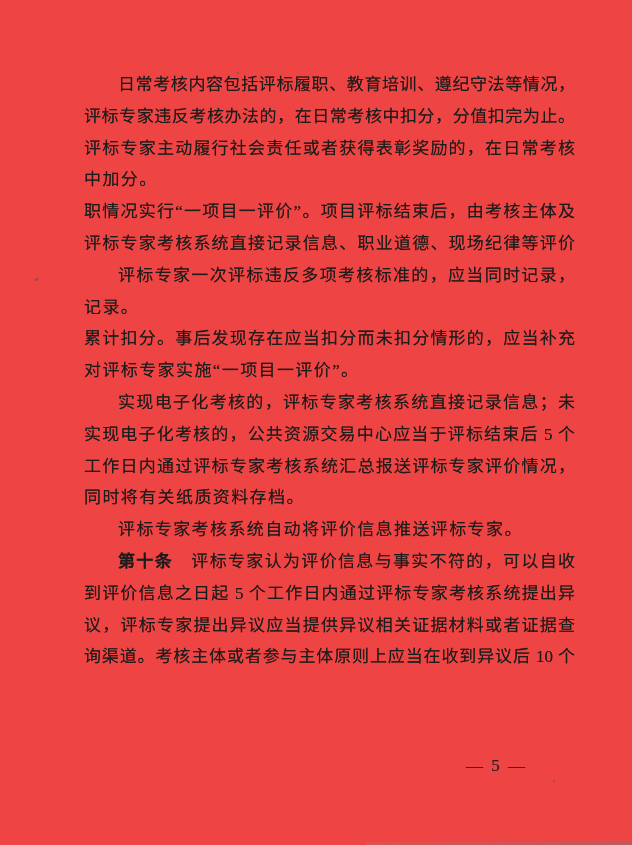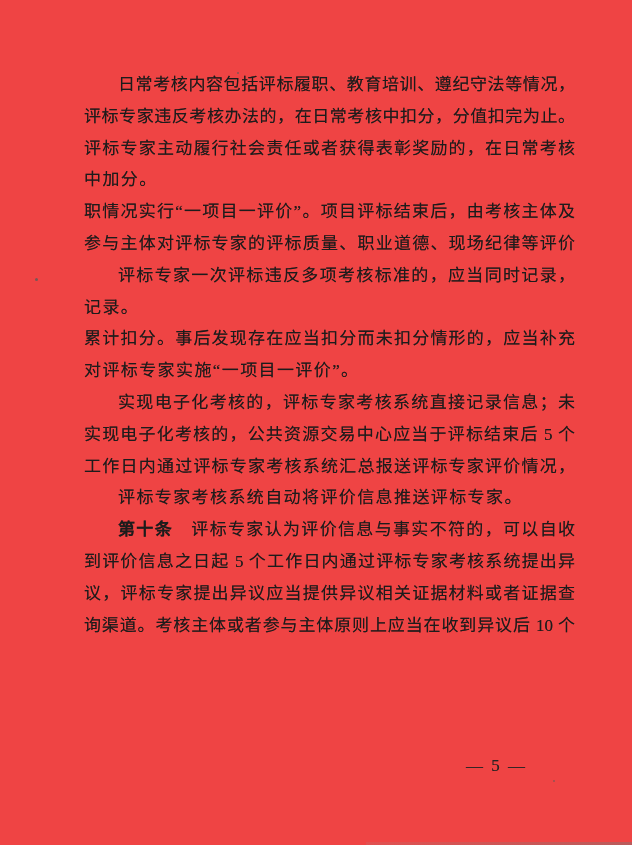--- a/index.html
+++ b/index.html
@@ -74,28 +74,29 @@
 <body>
 
 <div class="page">
 
   <div class="doc-lines">
       <div class="line fill indent"><span>日常考核内容包括评标履职、教育培训、遵纪守法等情况，</span></div>
       <div class="line fill"><span>评标专家违反考核办法的，在日常考核中扣分，分值扣完为止。</span></div>
       <div class="line fill"><span>评标专家主动履行社会责任或者获得表彰奖励的，在日常考核</span></div>
       <div class="line"><span>中加分。</span></div>
       <div class="line fill"><span>职情况实行“一项目一评价”。项目评标结束后，由考核主体及</span></div>
-      <div class="line fill"><span>参与主体对评标专家的评标质量、职业道德、现场纪律等评价</span></div>
+      <div class="line fill"><span>评标专家考核系统直接记录信息、职业道德、现场纪律等评价</span></div>
       <div class="line fill indent"><span>评标专家一次评标违反多项考核标准的，应当同时记录，</span></div>
       <div class="line"><span>记录。</span></div>
       <div class="line fill"><span>累计扣分。事后发现存在应当扣分而未扣分情形的，应当补充</span></div>
       <div class="line"><span>对评标专家实施“一项目一评价”。</span></div>
       <div class="line fill indent"><span>实现电子化考核的，评标专家考核系统直接记录信息；未</span></div>
       <div class="line fill"><span>实现电子化考核的，公共资源交易中心应当于评标结束后 5 个</span></div>
       <div class="line fill"><span>工作日内通过评标专家考核系统汇总报送评标专家评价情况，</span></div>
+      <div class="line"><span>同时将有关纸质资料存档。</span></div>
       <div class="line indent"><span>评标专家考核系统自动将评价信息推送评标专家。</span></div>
       <div class="line fill indent"><span class="head">第十条</span><span>　评标专家认为评价信息与事实不符的，可以自收</span></div>
       <div class="line fill"><span>到评价信息之日起 5 个工作日内通过评标专家考核系统提出异</span></div>
       <div class="line fill"><span>议，评标专家提出异议应当提供异议相关证据材料或者证据查</span></div>
       <div class="line fill"><span>询渠道。考核主体或者参与主体原则上应当在收到异议后 10 个</span></div>
     </div>
 
   <div class="page-number">— 5 —</div>
 
   <span class="artifact-dot dot-1"></span>

